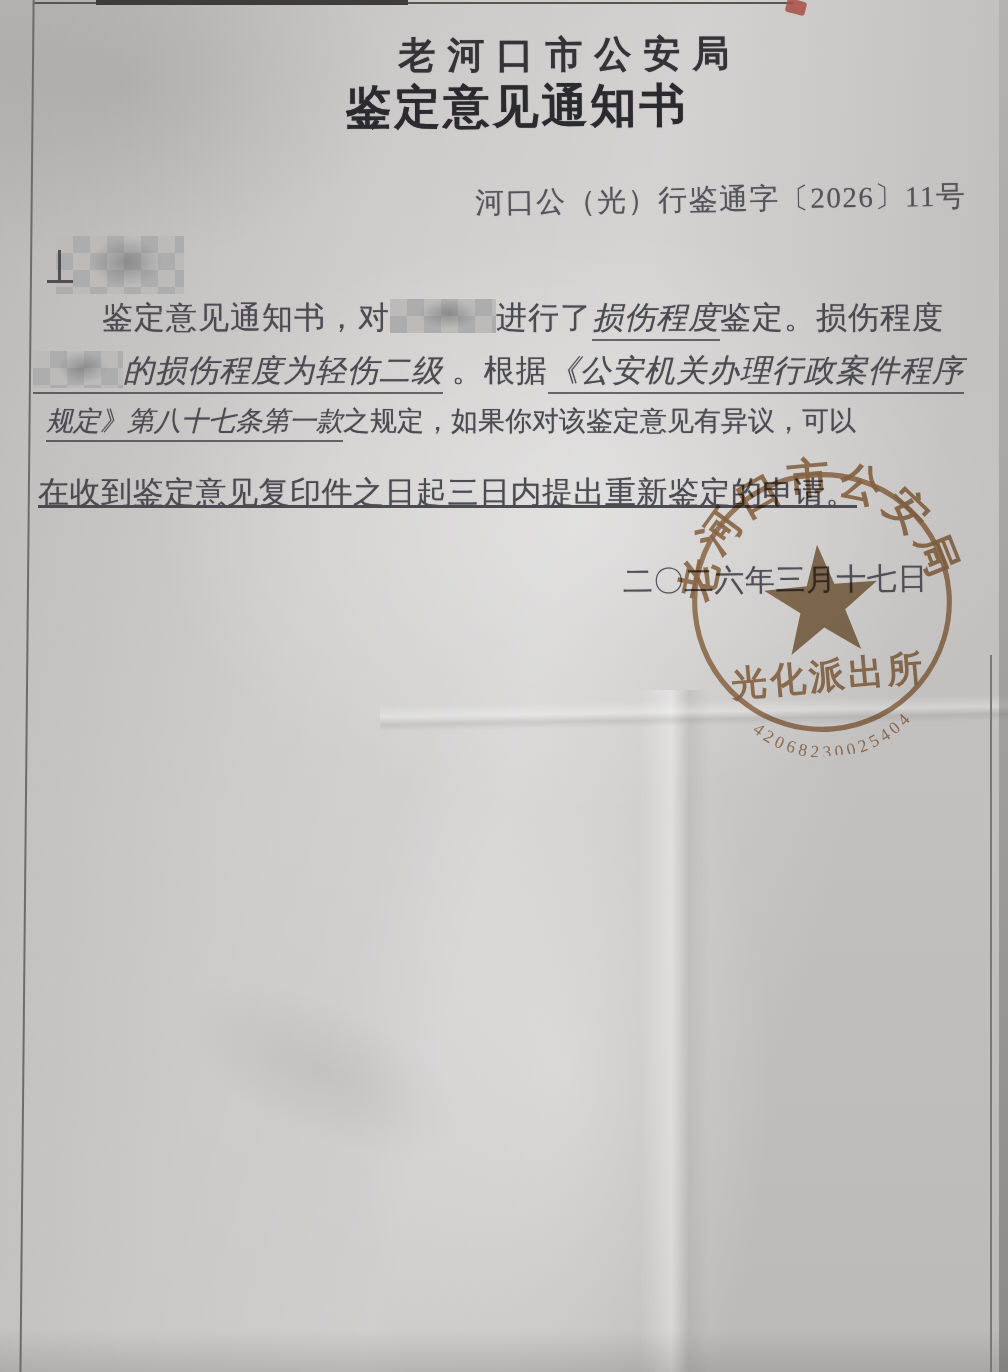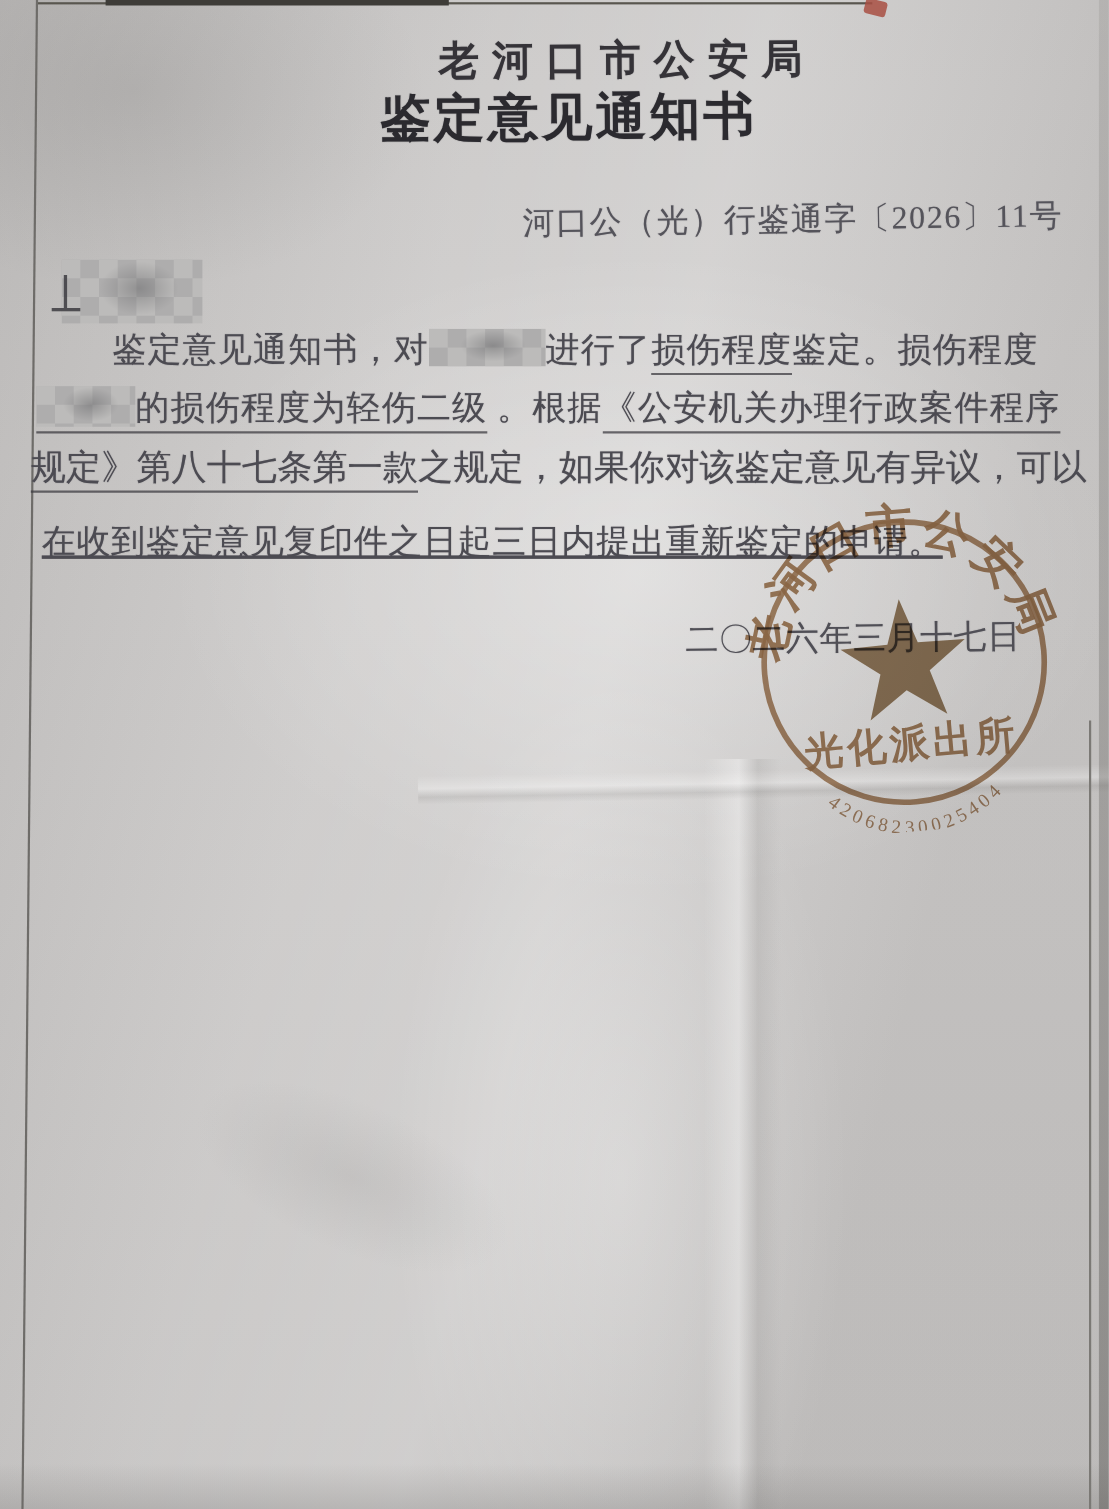--- a/index.html
+++ b/index.html
@@ -50,23 +50,23 @@
     position:absolute;right:42px;top:180px;
     font-size:29px;letter-spacing:1.5px;color:#55545b;
     text-shadow:0 0 1px rgba(85,84,91,.5);transform:rotate(-.8deg);white-space:nowrap;
   }
   .line{
     position:absolute;font-size:31px;color:#4c4b52;letter-spacing:1px;
     text-shadow:0 0 1px rgba(76,75,82,.55);white-space:nowrap;
   }
   .l1{left:40px;top:297px;padding-left:62px;}
   .l2{left:33px;top:350px;text-align:right;}
-  .l3{left:28px;top:403px;font-size:32px;letter-spacing:0;}
+  .l3{left:46px;top:403px;font-size:27px;letter-spacing:0;}
   .l4{left:38px;top:472px;letter-spacing:.5px;text-decoration:underline;}
-  .ul{border-bottom:2px solid rgba(62,60,66,.75);padding-bottom:4px;}
+  .ul{border-bottom:2px solid rgba(62,60,66,.75);padding-bottom:4px;font-style:italic;}
   .date-line{
     position:absolute;left:623px;top:560px;font-size:30px;letter-spacing:.5px;
     color:#504f56;text-shadow:0 0 1px rgba(80,79,86,.5);white-space:nowrap;transform:rotate(-.6deg);
   }
   
   .mosaic{
     background:repeating-conic-gradient(#aeadad 0% 25%, #bcbbba 0% 50%) 0 0/34px 34px;
     position:relative;overflow:hidden;
   }
   .mosaic::before{

